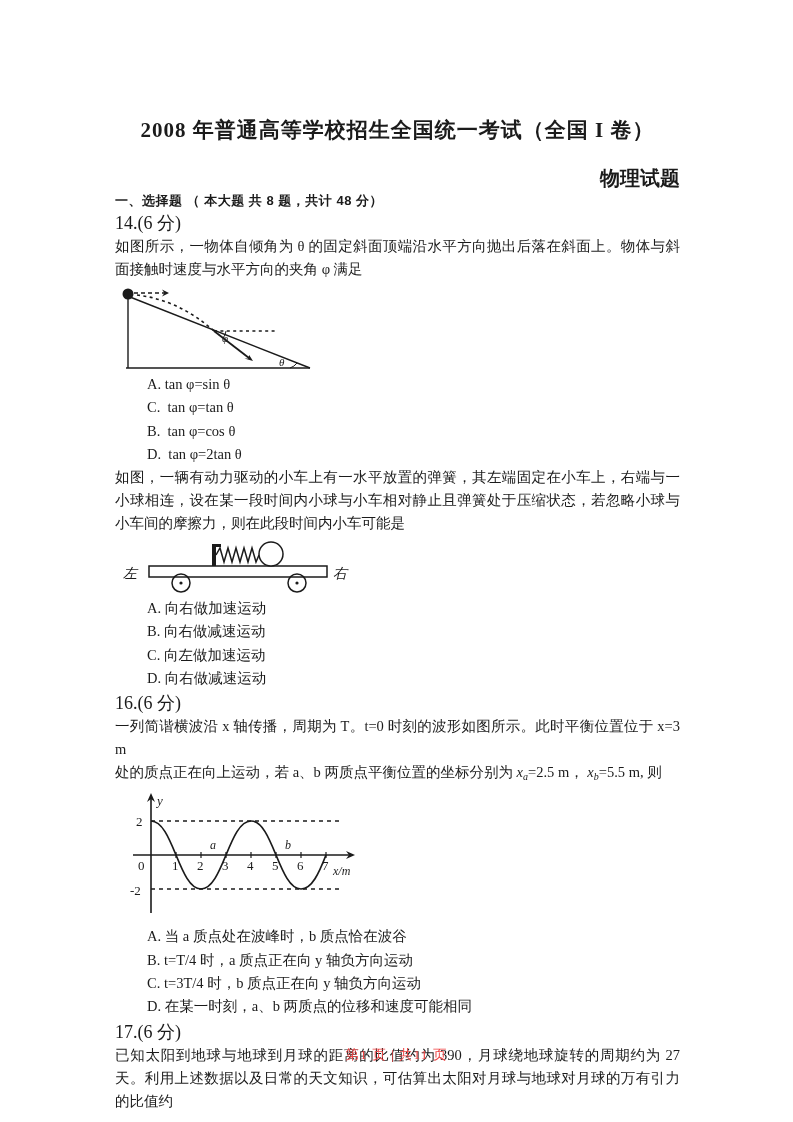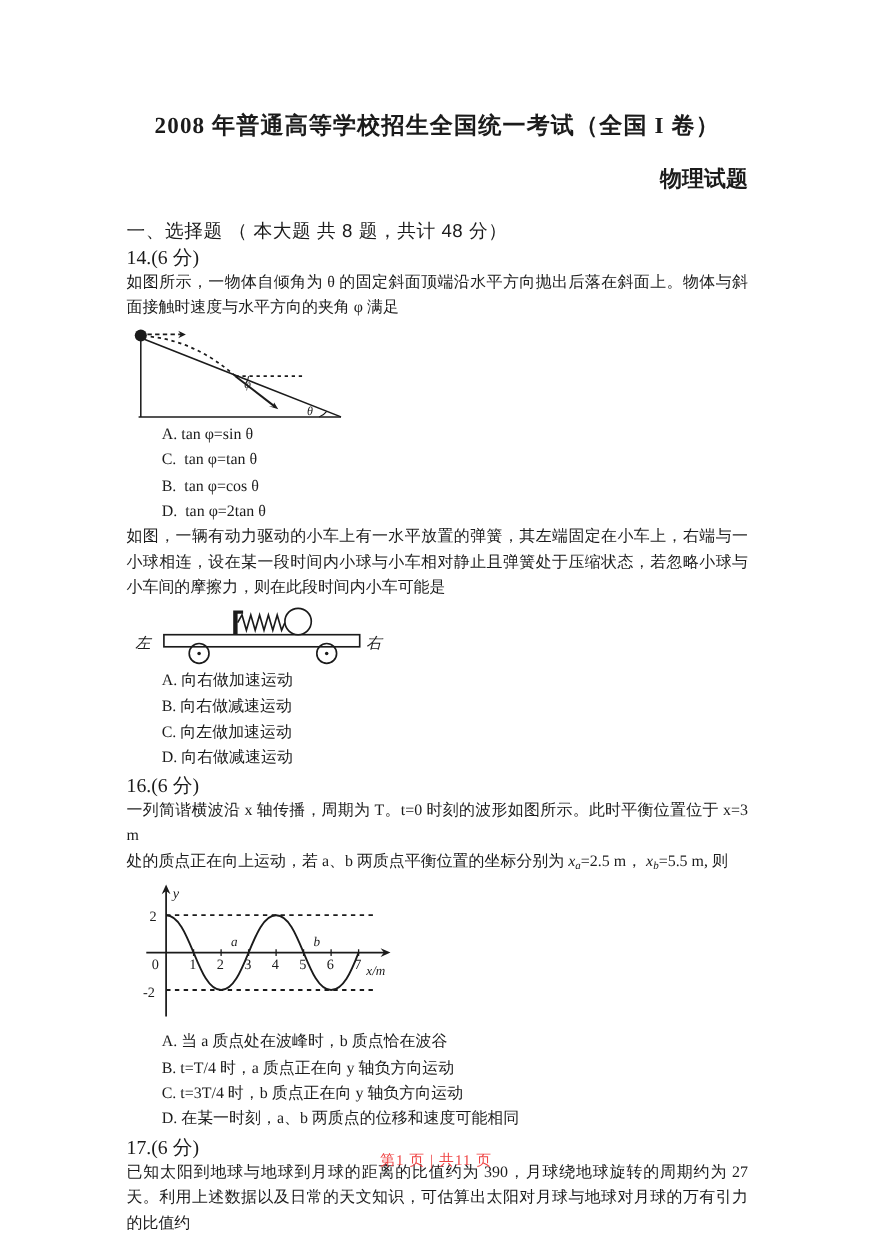--- a/index.html
+++ b/index.html
@@ -3,37 +3,37 @@
 <meta charset="utf-8">
 <style>
   html,body{margin:0;padding:0;background:#ffffff;}
   .page{
     position:relative;
     width:793px;height:1122px;
     background:#ffffff;
     font-family:"Liberation Serif","DejaVu Serif",serif;
     color:#1b1b1b;
     box-sizing:border-box;
-    padding:0 113px 0 115px;
+    padding:16px 113px 0 115px;
     overflow:hidden;
   }
   .title{
     margin:0;padding-top:100px;
     text-align:center;
     font-size:21px;font-weight:bold;
     letter-spacing:1px;
   }
   .subtitle{
     margin:0;padding-top:21px;
     text-align:right;
     font-size:20px;font-weight:bold;
   }
   .section-header{
-    margin-top:22px;
-    font-size:17px;font-weight:normal;
+    margin-top:0;
+    font-size:13px;font-weight:bold;
     font-family:"Liberation Sans","DejaVu Sans",sans-serif;
     letter-spacing:0.5px;
   }
   .qnumber{
     font-size:18px;line-height:23px;margin-top:2px;
     white-space:pre-wrap;
   }
   .qtext{
     font-size:14.5px;line-height:23px;
     text-align:justify;

